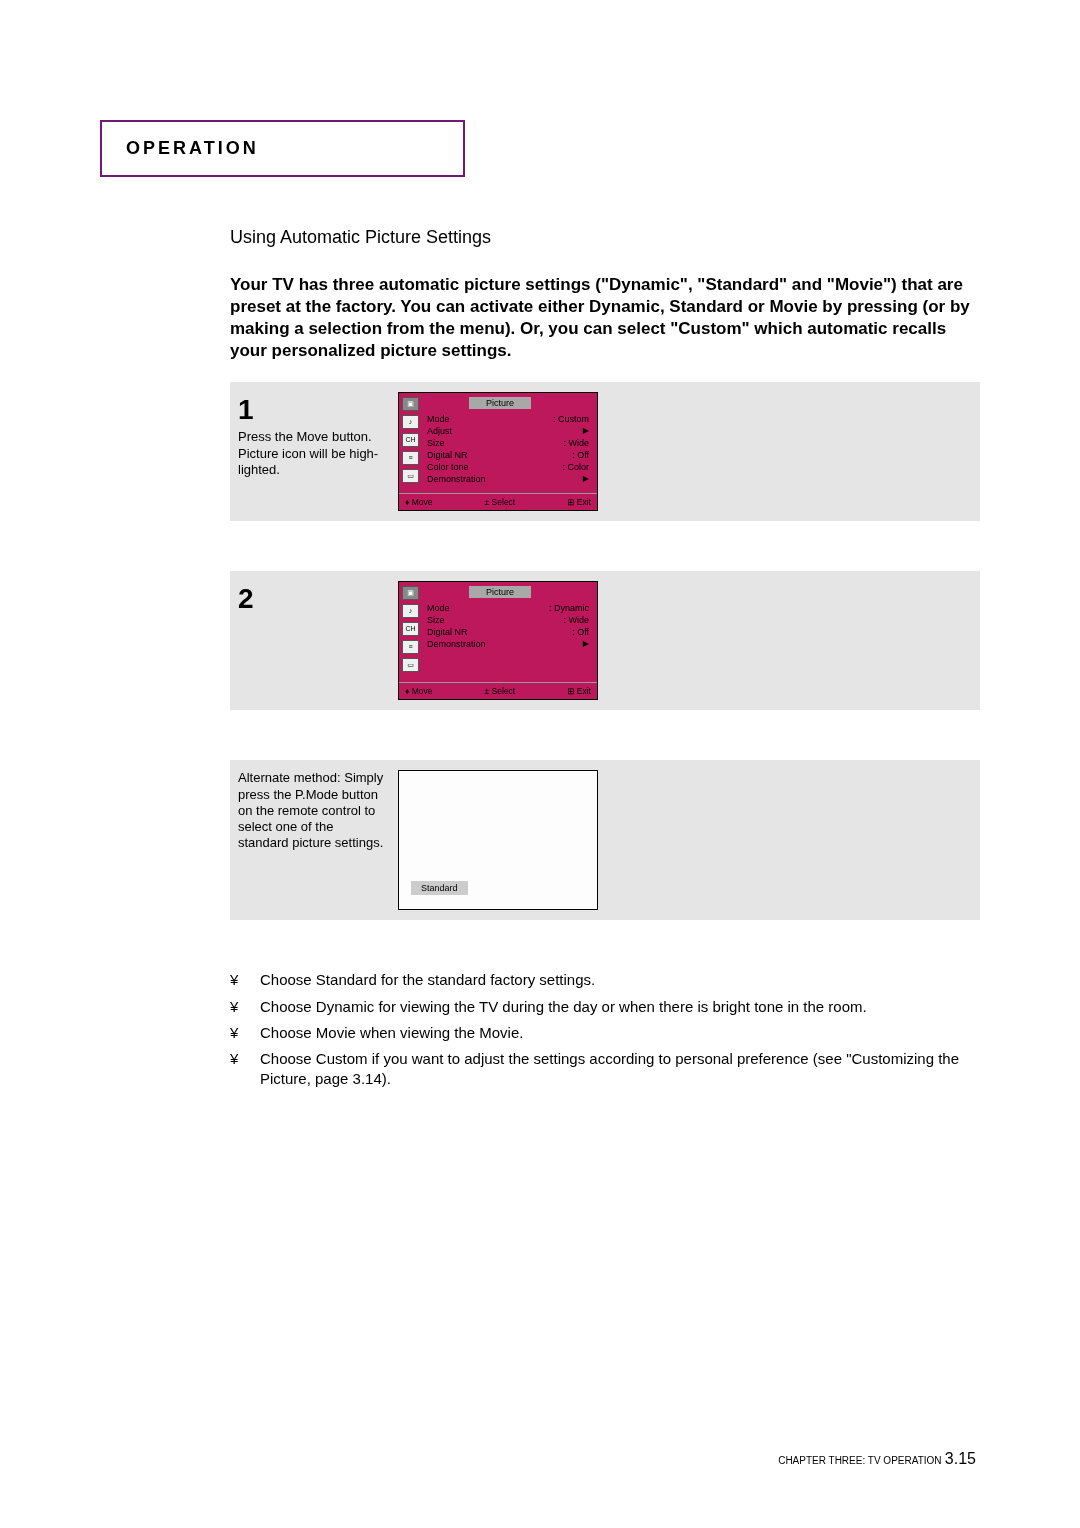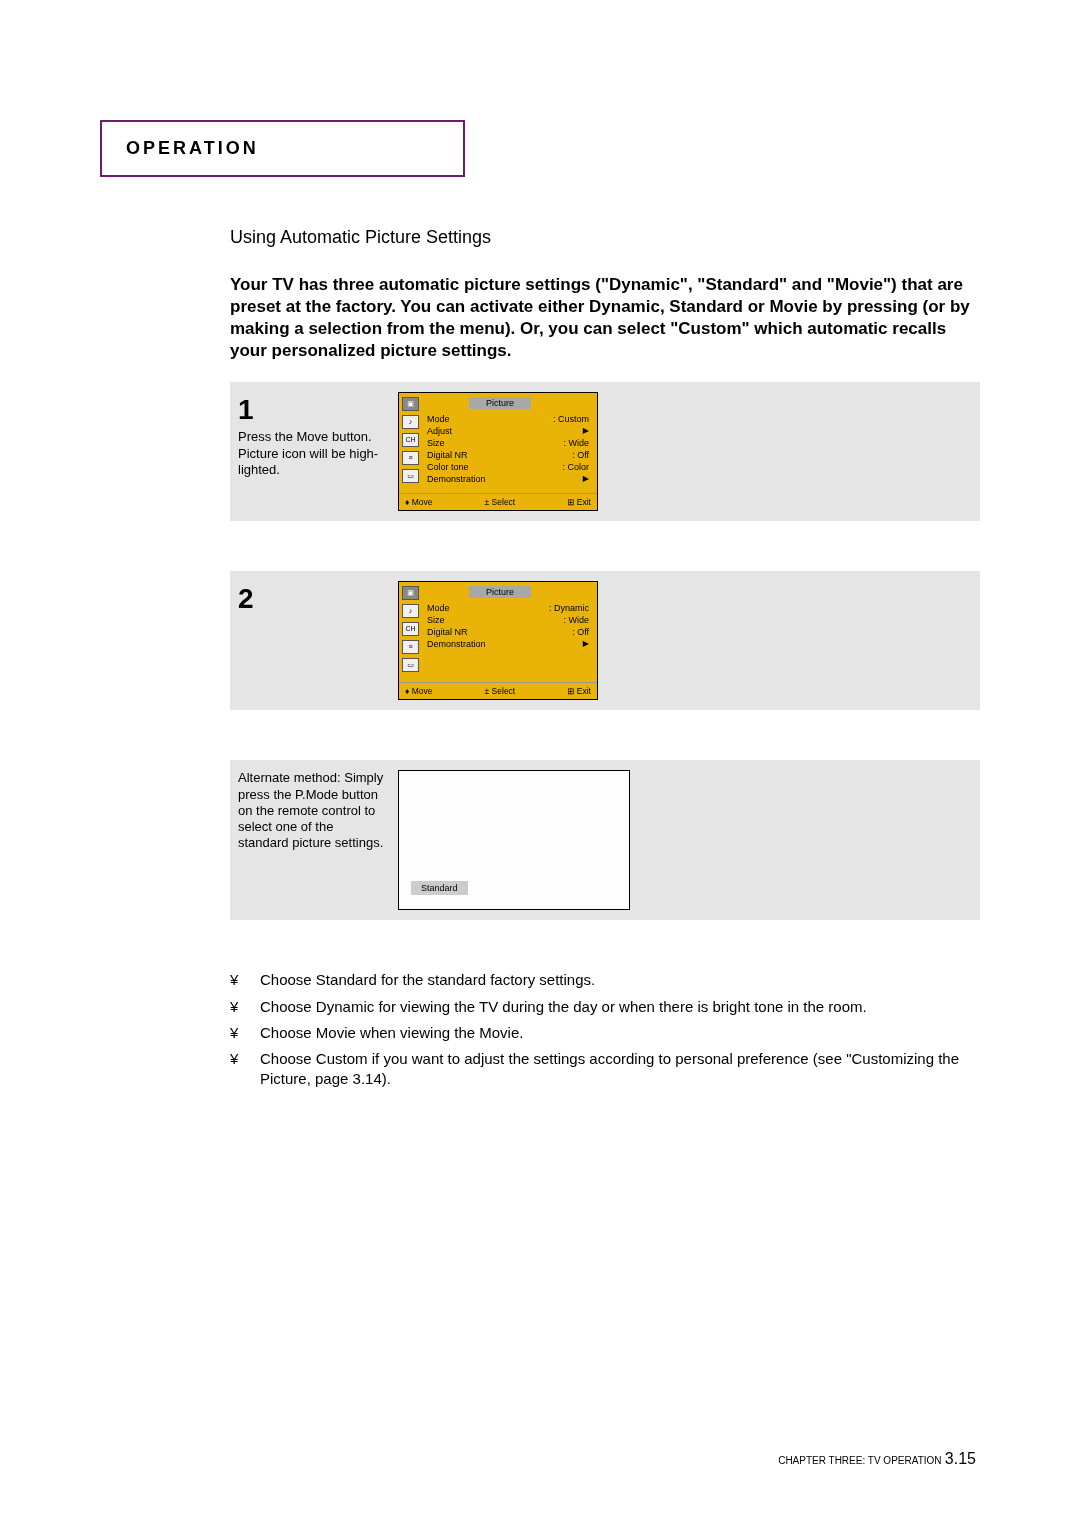--- a/index.html
+++ b/index.html
@@ -56,21 +56,21 @@
       font-weight: bold;
       display: block;
       margin-bottom: 2px;
     }
     .screen-col {
       flex: 1;
     }
     .osd-screen {
       border: 1px solid #000;
       width: 200px;
-      background: #eab308;
+      background: #be185d;
       font-size: 9px;
       position: relative;
     }
     .osd-body {
       display: flex;
       min-height: 100px;
     }
     .osd-icons {
       width: 24px;
       padding: 4px 3px;
@@ -114,21 +114,21 @@
     }
     .osd-footer {
       border-top: 1px solid #999;
       padding: 3px 6px;
       display: flex;
       justify-content: space-between;
       font-size: 8.5px;
     }
     .alt-screen {
       border: 1px solid #000;
-      width: 232px;
+      width: 200px;
       height: 140px;
       background: #fdfdfd;
       position: relative;
     }
     .standard-pill {
       position: absolute;
       bottom: 14px;
       left: 12px;
       background: #ccc;
       font-size: 9px;

